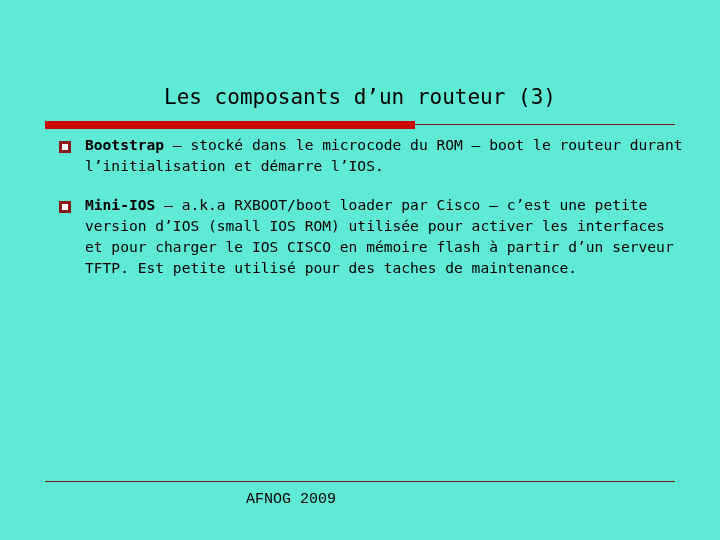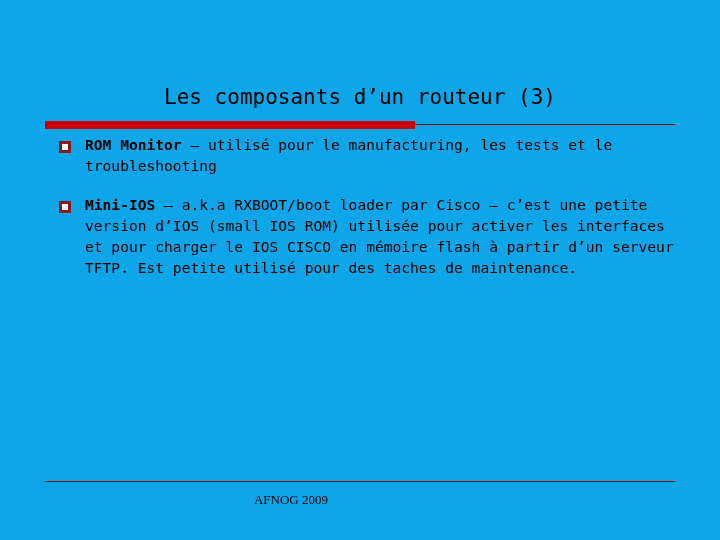--- a/index.html
+++ b/index.html
@@ -14,21 +14,21 @@
     overflow: hidden;
     position: relative;
   }
 
   #slide {
     position: absolute;
     left: 0;
     top: 0;
     width: 720px;
     height: 540px;
-    background: #0ea5e9;
+    background: #5eead4;
   }
 
   
   #slide-title {
     position: absolute;
     left: 45px;
     top: 84px;
     width: 630px;
     text-align: center;
     font-family: "DejaVu Sans Mono", "Liberation Mono", monospace;
@@ -104,45 +104,45 @@
     height: 1px;
     background: #7b1416;
   }
 
   #footer-text {
     position: absolute;
     left: 0;
     top: 493px;
     width: 582px;
     text-align: center;
-    font-family: Liberation Serif, serif;
-    font-size: 13px;
+    font-family: Liberation Mono, monospace;
+    font-size: 15px;
     line-height: 14px;
     color: #000000;
     white-space: pre;
   }
 </style>
 </head>
 <body>
 
 <div id="slide">
 
   <div id="slide-title">Les composants d’un routeur (3)</div>
 
   <div id="title-rule-thin"></div>
   <div id="title-rule-thick"></div>
 
   <div id="body-block">
 
+    <div class="bullet-item">
+      <span class="bullet-marker"></span>
+      <div class="bullet-text"><b>Bootstrap</b><span> – stocké dans le microcode du ROM – boot le routeur durant l’initialisation et démarre l’IOS.</span></div>
+    </div>
 
 
-    <div class="bullet-item">
-      <span class="bullet-marker"></span>
-      <div class="bullet-text"><b>ROM Monitor</b><span> – utilisé pour le manufacturing, les tests et le troubleshooting</span></div>
-    </div>
 
     <div class="bullet-item">
       <span class="bullet-marker"></span>
       <div class="bullet-text"><b>Mini-IOS</b><span> – a.k.a RXBOOT/boot loader par Cisco – c’est une petite version d’IOS (small IOS ROM) utilisée pour activer les interfaces et pour charger le IOS CISCO en mémoire flash à partir d’un serveur TFTP. Est petite utilisé pour des taches de maintenance.</span></div>
     </div>
 
   </div>
 
   <div id="footer-rule"></div>
   <div id="footer-text">AFNOG 2009</div>

